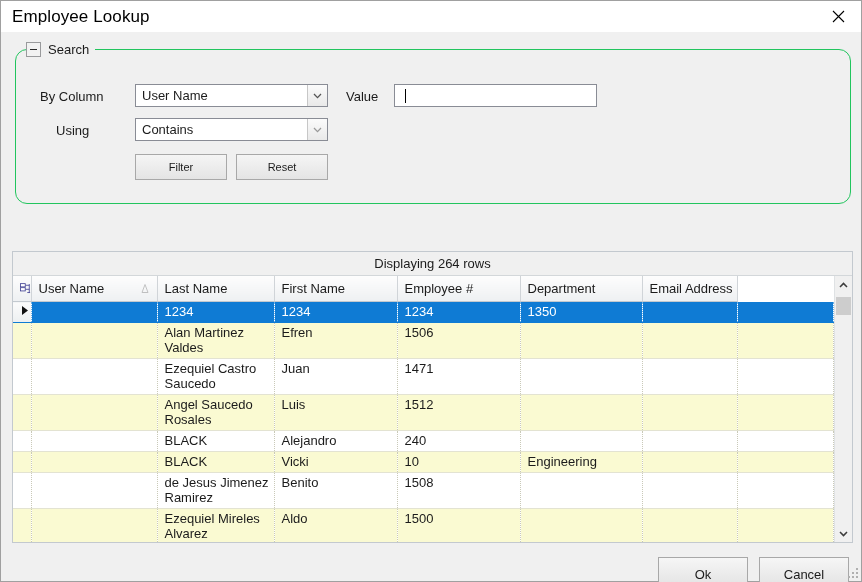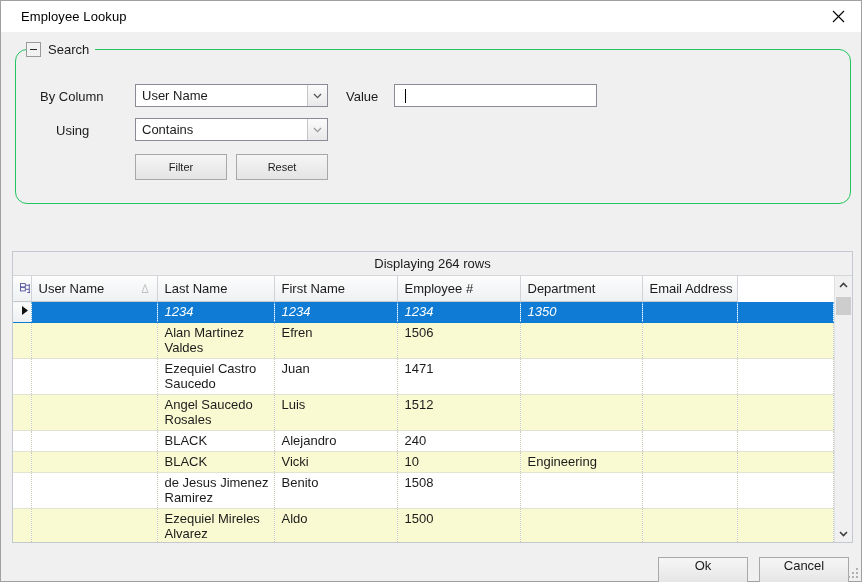--- a/index.html
+++ b/index.html
@@ -17,22 +17,22 @@
     display: flex; flex-direction: column;
   }
   
   .titlebar {
     height: 31px; min-height: 31px;
     background: #ffffff;
     display: flex; align-items: center;
     border-bottom: 1px solid #f0f0f0;
   }
   .title-text {
-    margin-left: 20px;
-    font-size: 13px;
+    margin-left: 11px;
+    font-size: 17px;
     color: #000000;
     letter-spacing: .1px;
   }
   .titlebar-spacer { flex: 1; }
   .close-btn {
     width: 46px; height: 30px;
     display: flex; align-items: center; justify-content: center;
     cursor: pointer;
   }
   .close-btn svg { display:block; }
@@ -207,21 +207,21 @@
   td.rowhdr {
     background: linear-gradient(#fbfbfb,#eceff1);
     border-right: 1px solid #c3c9cf;
     border-bottom: 1px solid #c3c9cf;
     padding: 0;
     text-align: center;
     vertical-align: middle;
   }
   tr.alt td { background: #fafad2; }
   tr.plain td { background: #ffffff; }
-  tr.selected td { background: #0f7bd4; color: #ffffff; font-style: italic; }
+  tr.selected td { background: #0f7bd4; color: #ffffff; }
   tr.selected td { border-right: 1px dotted #6fb2e6; border-bottom: 1px solid #0f7bd4;}
   tr.selected td.rowhdr { background: linear-gradient(#fbfbfb,#eceff1); color: #000; }
 
   
   .vscroll {
     width: 17px; min-width: 17px;
     background: #f0f0f0;
     border-left: 1px solid #dfe2e4;
     display: flex; flex-direction: column;
     align-items: center;
@@ -241,21 +241,21 @@
     cursor: pointer;
   }
 
   
   .footer-btn {
     position: absolute;
     height: 26px; width: 90px;
     background: linear-gradient(#f6f6f6,#e6e6e6);
     border: 1px solid #a8a8a8;
     box-sizing: border-box;
-    display: flex; align-items: flex-start; justify-content: center;
+    display: flex; align-items: flex-end; justify-content: center;
     font-size: 13px;
     color: #1b1b1b;
     cursor: pointer;
   }
   .grip {
     position: absolute;
     right: 3px; bottom: 3px;
     width: 12px; height: 12px;
   }
   .grip i {

